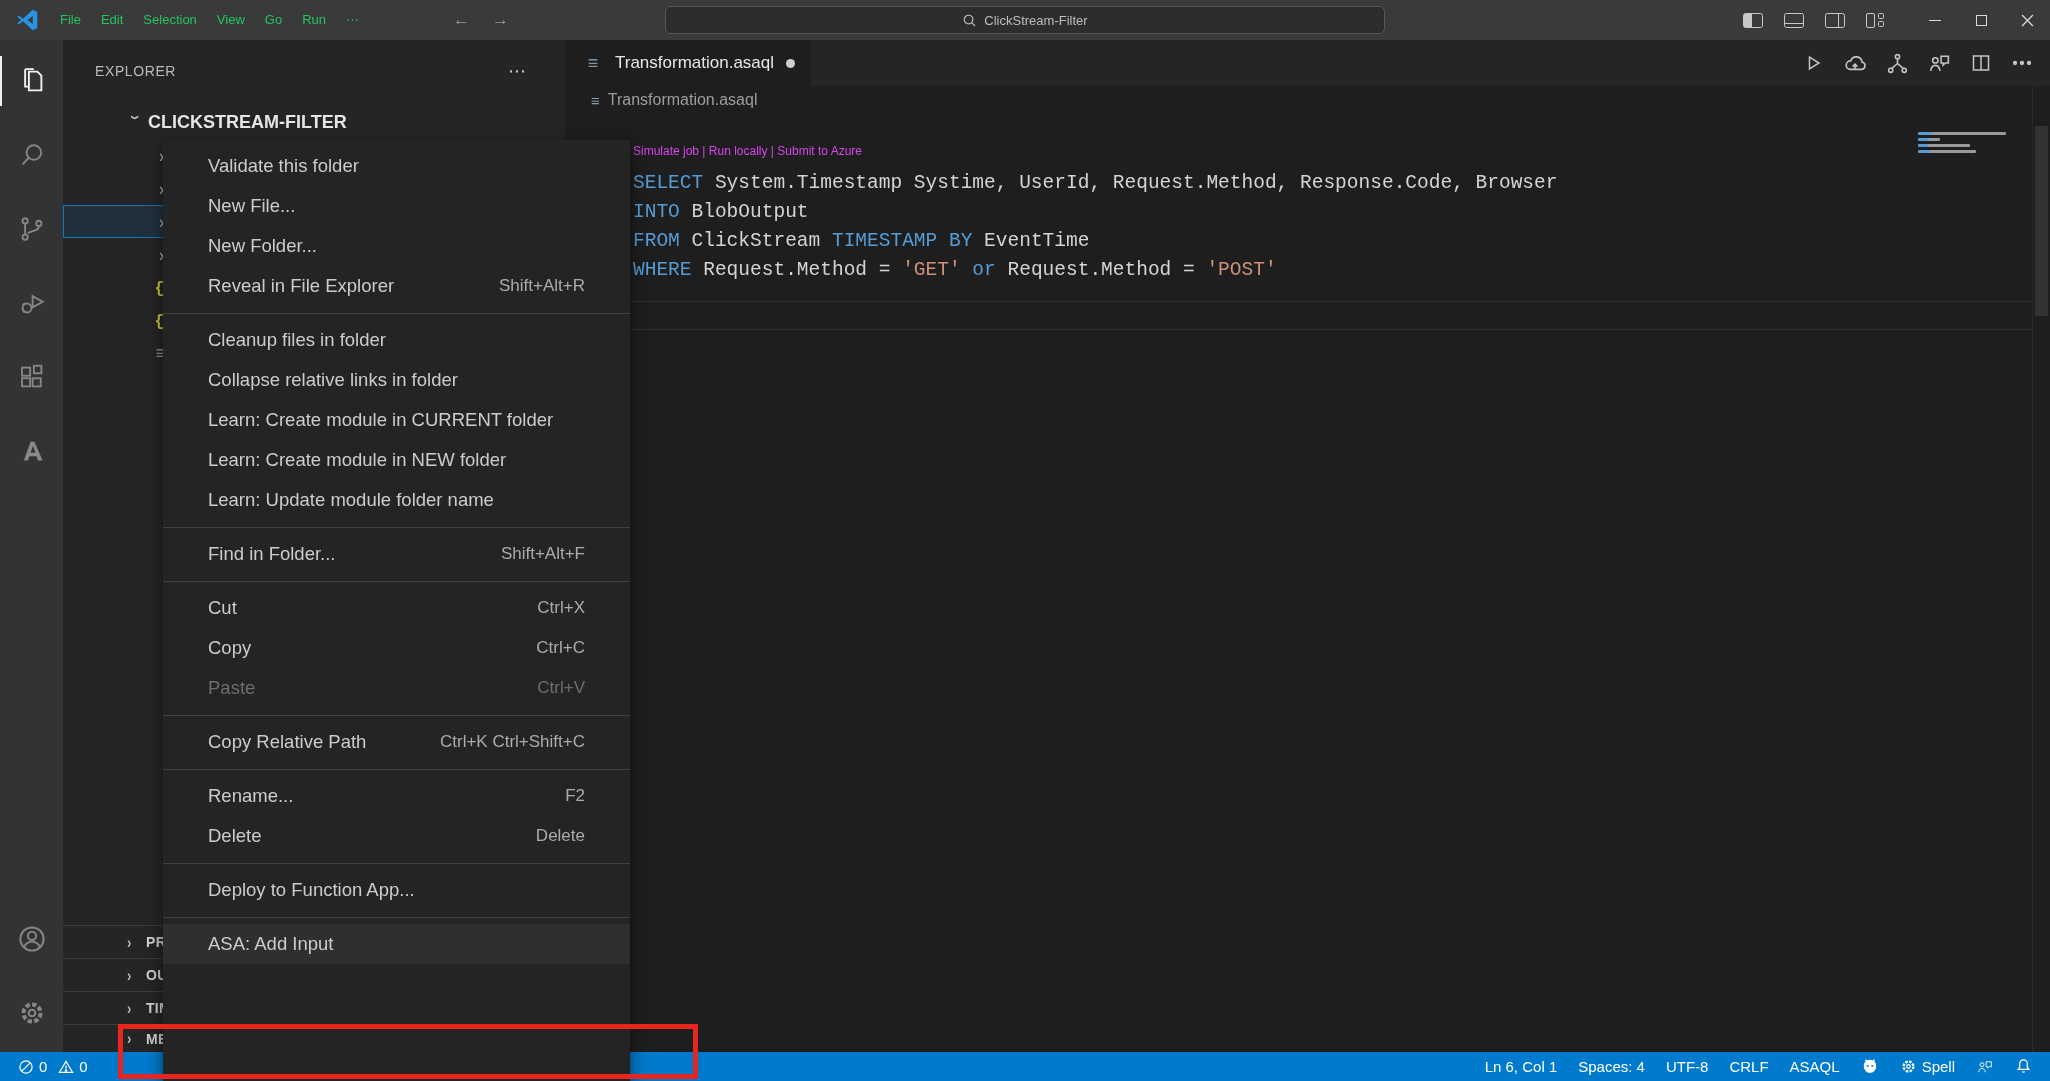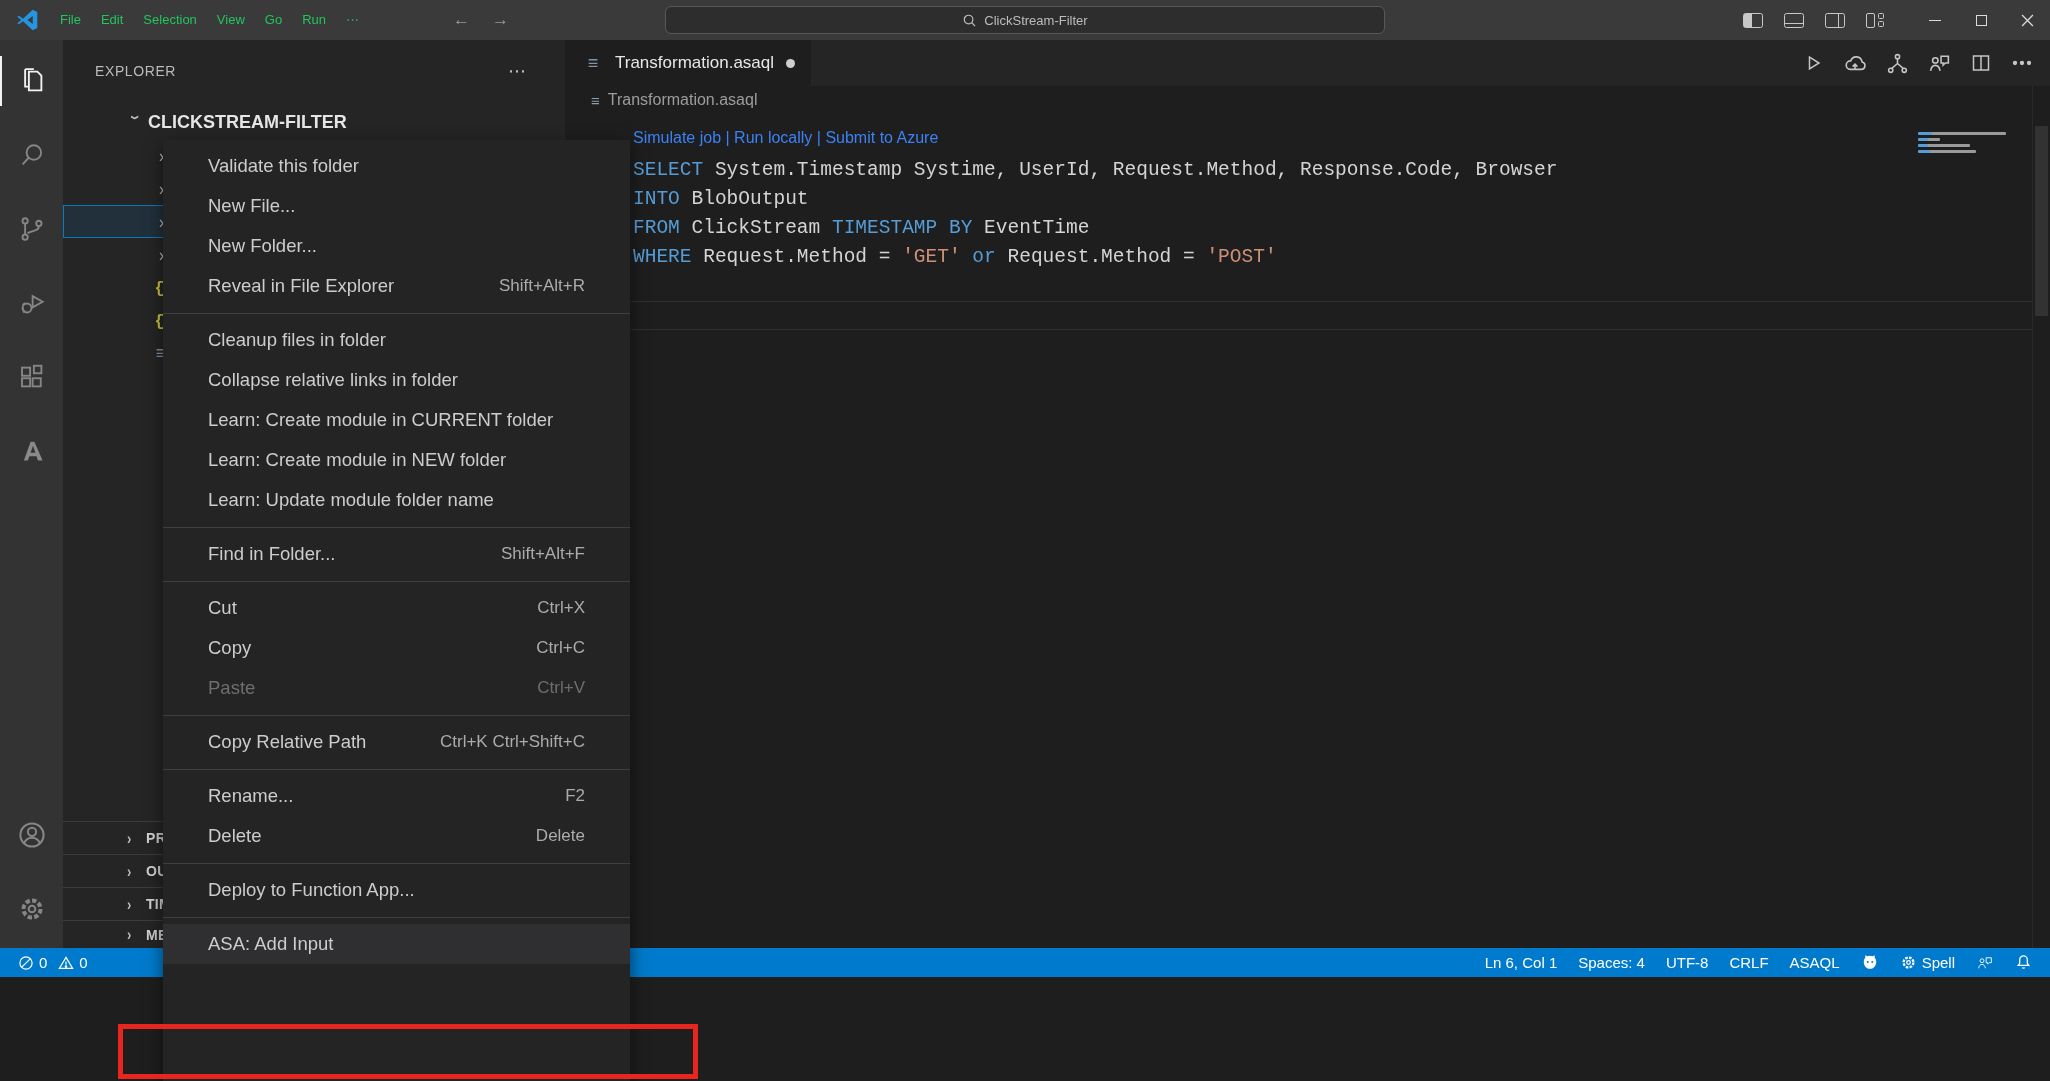--- a/index.html
+++ b/index.html
@@ -20,21 +20,21 @@
   .lo-line-bottom{position:absolute;left:0;right:0;bottom:2.5px;border-top:1.4px solid #c8c8c8}
   .lo-line-right{position:absolute;top:0;bottom:0;right:5px;border-left:1.4px solid #c8c8c8}
   .lo-custom{border:none;display:flex;gap:2.5px}
   .lo-custom .a{width:9px;height:15px;border:1.4px solid #c8c8c8;border-radius:2px}
   .lo-custom .b{display:flex;flex-direction:column;gap:2.5px}
   .lo-custom .b i{display:block;width:6px;height:6px;border:1.4px solid #c8c8c8;border-radius:1.5px}
   .winbtn{width:46px;height:40px;display:flex;align-items:center;justify-content:center;color:#dadada}
   .win-min i{display:block;width:12px;border-top:1.3px solid #dadada}
   .win-max i{display:block;width:11px;height:11px;border:1.3px solid #dadada}
 
-  .main{display:flex;height:908px}
+  .main{display:flex;height:1012px}
   .activitybar{width:63px;background:#333333;display:flex;flex-direction:column;align-items:center;position:relative}
   .ab-icon{width:63px;height:66px;display:flex;align-items:center;justify-content:center;cursor:pointer;position:relative;margin-top:8px}
   .ab-icon svg{stroke:#868686;fill:none;stroke-width:1.5}
   .ab-icon.active svg{stroke:#f2f2f2}
   .ab-icon.active::before{content:"";position:absolute;left:0;top:8px;bottom:8px;border-left:2px solid #f2f2f2}
   .ab-bottom{margin-top:auto;display:flex;flex-direction:column;align-items:center}
 
   .sidebar{width:502px;background:#252526;position:relative;color:#cccccc;overflow:hidden}
   .sb-header{height:44px;display:flex;align-items:center;padding:18px 0 0 32px}
   .sb-title{font-size:14px;letter-spacing:.6px;color:#bbbbbb}
@@ -59,21 +59,21 @@
   .editorcol{flex:1;position:relative;background:#1e1e1e}
   .tabbar{height:46px;background:#252526;display:flex;align-items:stretch}
   .tab{background:#1e1e1e;display:flex;align-items:center;padding:0 16px;cursor:pointer}
   .tab .ficon{margin-right:2px}
   .tab-label{font-size:17px;color:#e7e7e7}
   .dirty-dot{width:9px;height:9px;border-radius:50%;background:#cfcfcf;margin-left:12px}
   .ed-actions{margin-left:auto;display:flex;align-items:center;gap:17px;padding-right:16px}
   .ed-actions svg{stroke:#c5c5c5;fill:none;stroke-width:1.5;cursor:pointer}
   .breadcrumb{height:28px;display:flex;align-items:center;padding-left:26px;color:#9d9d9d;font-size:16px;gap:8px;cursor:pointer}
   .breadcrumb .ficon{width:auto;margin:0;font-size:15px;color:#8a9cae}
-  .codelens{margin-top:13px;padding-left:68px;height:29px;line-height:22px;font-size:16px;color:#3b82f6;cursor:pointer}
+  .codelens{margin-top:26px;padding-left:68px;height:29px;line-height:22px;font-size:12px;color:#d946ef;cursor:pointer}
   .code{font-family:Liberation Mono, monospace;font-size:19.5px;line-height:29px;padding-left:68px;white-space:pre;color:#d4d4d4;position:relative;z-index:2}
   .tok-k{color:#569cd6}.tok-s{color:#ce9178}.tok-p{color:#d4d4d4}
   .curline{position:absolute;left:0;right:18px;top:261px;height:29px;border-top:1px solid #303031;border-bottom:1px solid #303031;z-index:1}
   .minimap{position:absolute;top:92px;right:22px;width:110px;z-index:1}
   .mm{height:3px;margin-bottom:3px;border-radius:1px}
   .scrollstrip{position:absolute;top:46px;right:0;bottom:0;width:18px;border-left:1px solid #2a2a2a}
   .scrollthumb{position:absolute;top:40px;left:2px;right:2px;height:190px;background:rgba(121,121,121,.22)}
 
   .statusbar{height:29px;background:#007acc;display:flex;align-items:center;color:#ffffff;font-size:15px;padding:0 14px;position:relative;z-index:20}
   .sb-item{display:flex;align-items:center;gap:5px;cursor:pointer;padding:0 4px;height:100%}

